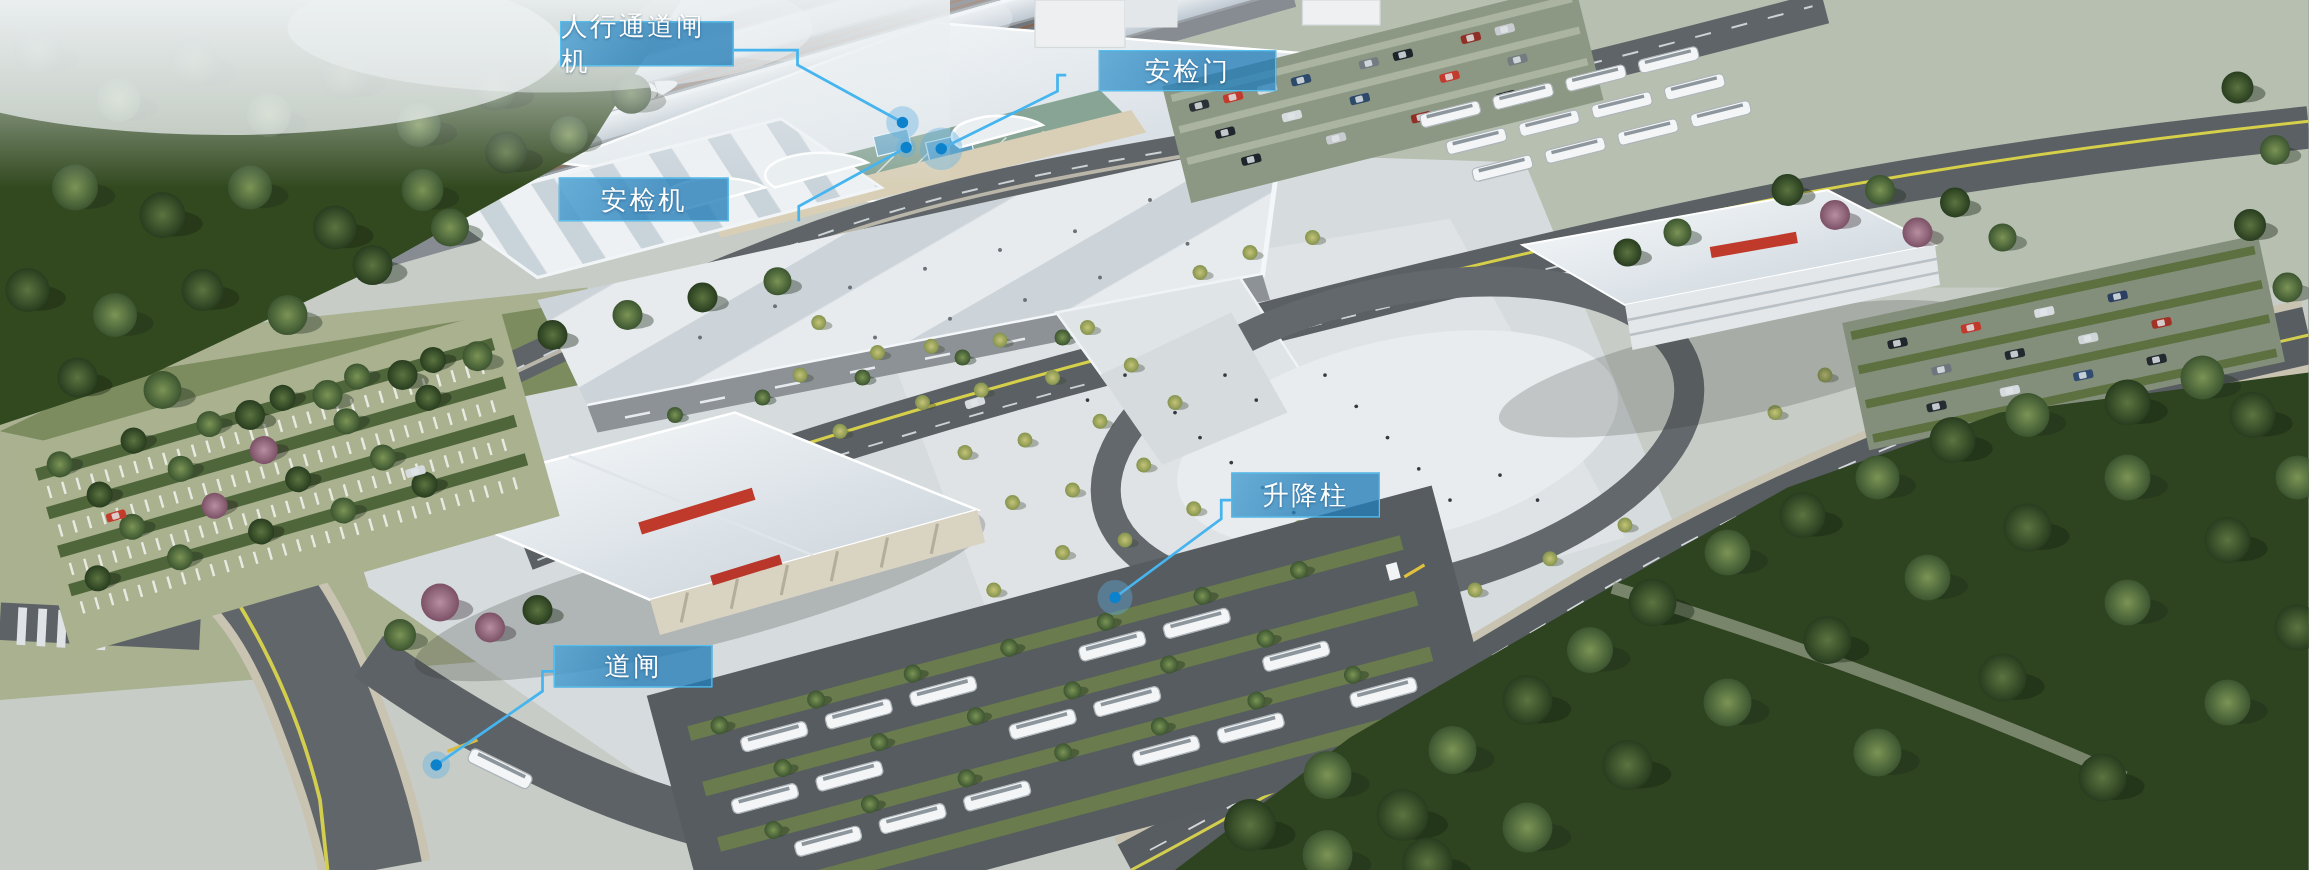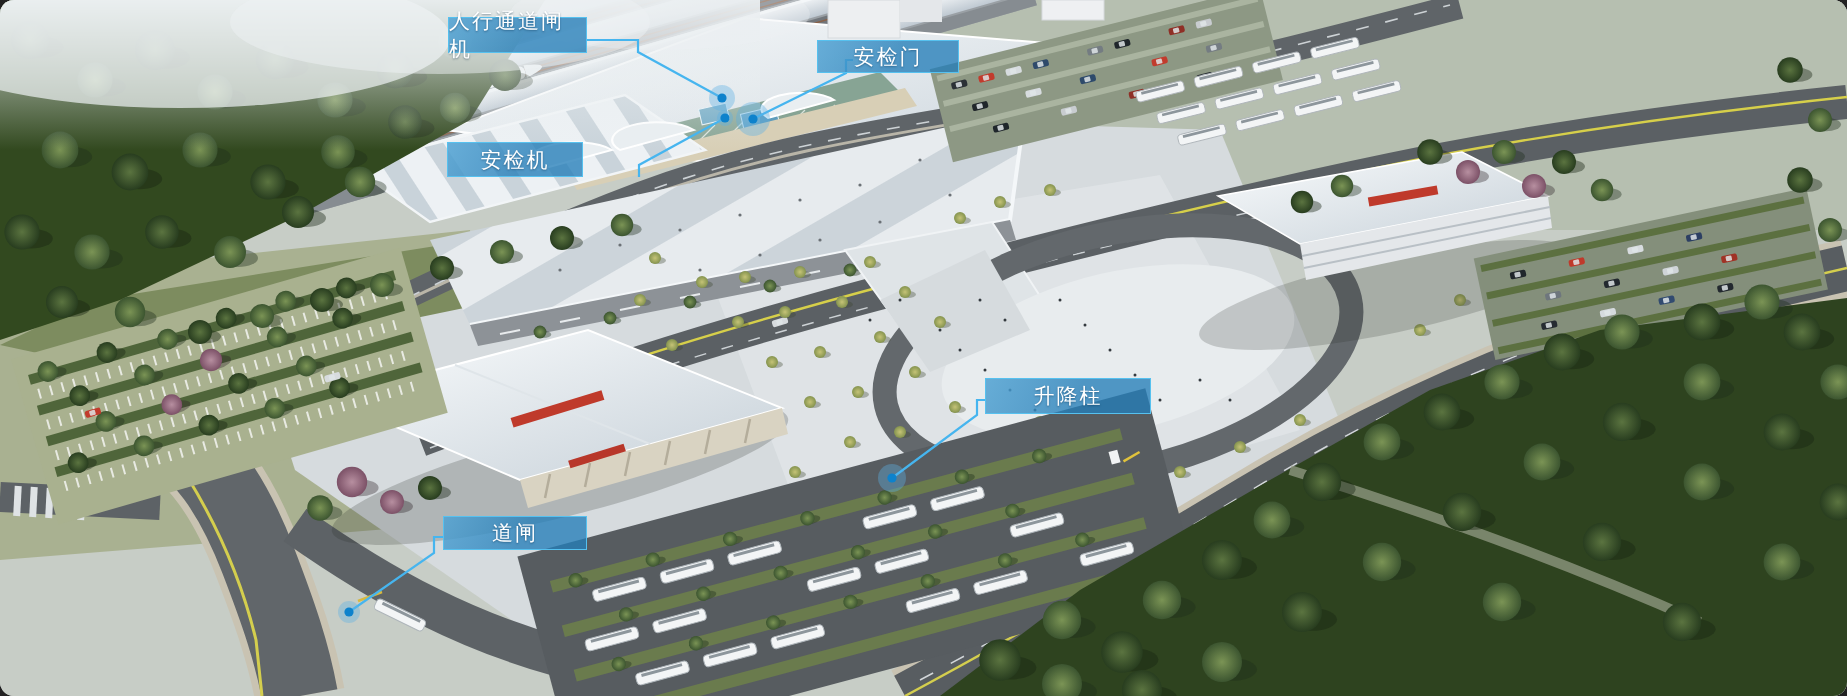--- a/index.html
+++ b/index.html
@@ -1,17 +1,17 @@
 <!DOCTYPE html>
 <html><head>
 <meta charset="utf-8">
 <style>
   html,body{margin:0;padding:0;background:#222;}
   .stage{position:relative;width:1847px;height:696px;overflow:hidden;
-         font-family:Liberation Sans, sans-serif;background:#c7cdc6;border-radius:14px;}
+         font-family:Liberation Sans, sans-serif;background:#c7cdc6;}
   .scene-svg{position:absolute;left:0;top:0;width:1847px;height:696px;display:block;}
   #annot-layer{position:absolute;left:0;top:0;width:1847px;height:696px;pointer-events:none;}
   #annot-svg{position:absolute;left:0;top:0;width:1847px;height:696px;}
   .callout{position:absolute;box-sizing:border-box;display:flex;align-items:center;justify-content:center;
            background:linear-gradient(115deg,rgba(140,210,245,.38),rgba(20,60,100,0) 55%),rgba(36,126,184,.78);
            border:1.5px solid #56c1ef;color:#fff;font-size:21px;letter-spacing:2px;
            text-shadow:0 1px 2px rgba(0,40,70,.45);pointer-events:auto;cursor:pointer;}
 </style>
 </head>
 <body>
@@ -674,19 +674,19 @@
         <circle cx="725" cy="118" r="8" fill="rgba(92,176,230,0.38)"></circle>
         <circle cx="725" cy="118" r="4.6" fill="#0d82cc"></circle>
         <polyline points="985,400 977,400 977,415 892,478" fill="none" stroke="#46b5ef" stroke-width="2.2"></polyline>
         <circle cx="892" cy="478" r="14" fill="rgba(92,176,230,0.38)"></circle>
         <circle cx="892" cy="478" r="4.6" fill="#0d82cc"></circle>
         <polyline points="443,537 434,537 434,553 349,612" fill="none" stroke="#46b5ef" stroke-width="2.2"></polyline>
         <circle cx="349" cy="612" r="11" fill="rgba(92,176,230,0.38)"></circle>
         <circle cx="349" cy="612" r="4.6" fill="#0d82cc"></circle>
       </svg>
   <div class="callout" style="left: 448px; top: 17px; width: 139px; height: 36px;">人行通道闸机</div>
-  <div class="callout" style="left: 817px; top: 40px; width: 142px; height: 33px;">安检门</div>
+  <div class="callout" style="left: 879px; top: 40px; width: 142px; height: 33px;">安检门</div>
   <div class="callout" style="left: 447px; top: 142px; width: 136px; height: 35px;">安检机</div>
-  <div class="callout" style="left: 985px; top: 378px; width: 166px; height: 36px;">升降柱</div>
-  <div class="callout" style="left: 443px; top: 516px; width: 144px; height: 34px;">道闸</div>
+  <div class="callout" style="left: 985px; top: 378px; width: 119px; height: 36px;">升降柱</div>
+  <div class="callout" style="left: 443px; top: 516px; width: 127px; height: 34px;">道闸</div>
 </div>
 
 </div>
 
 </body></html>

